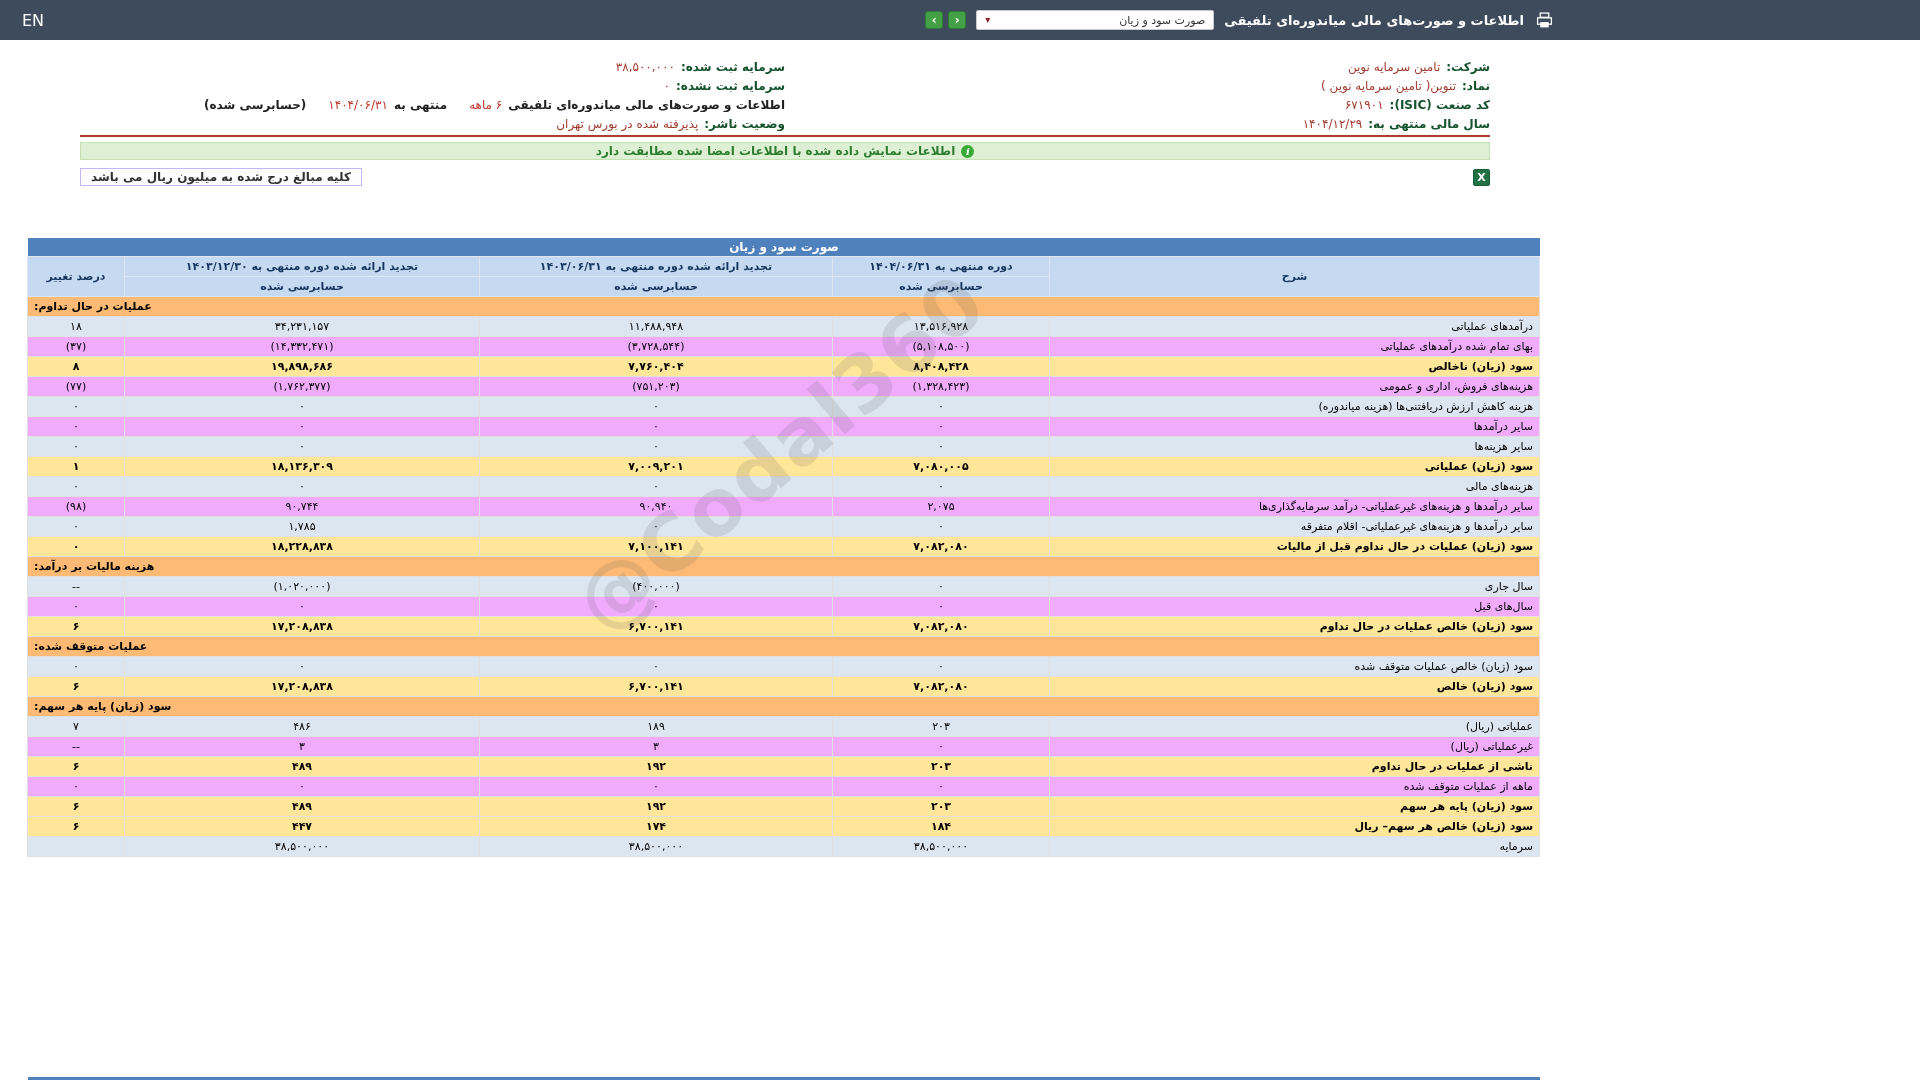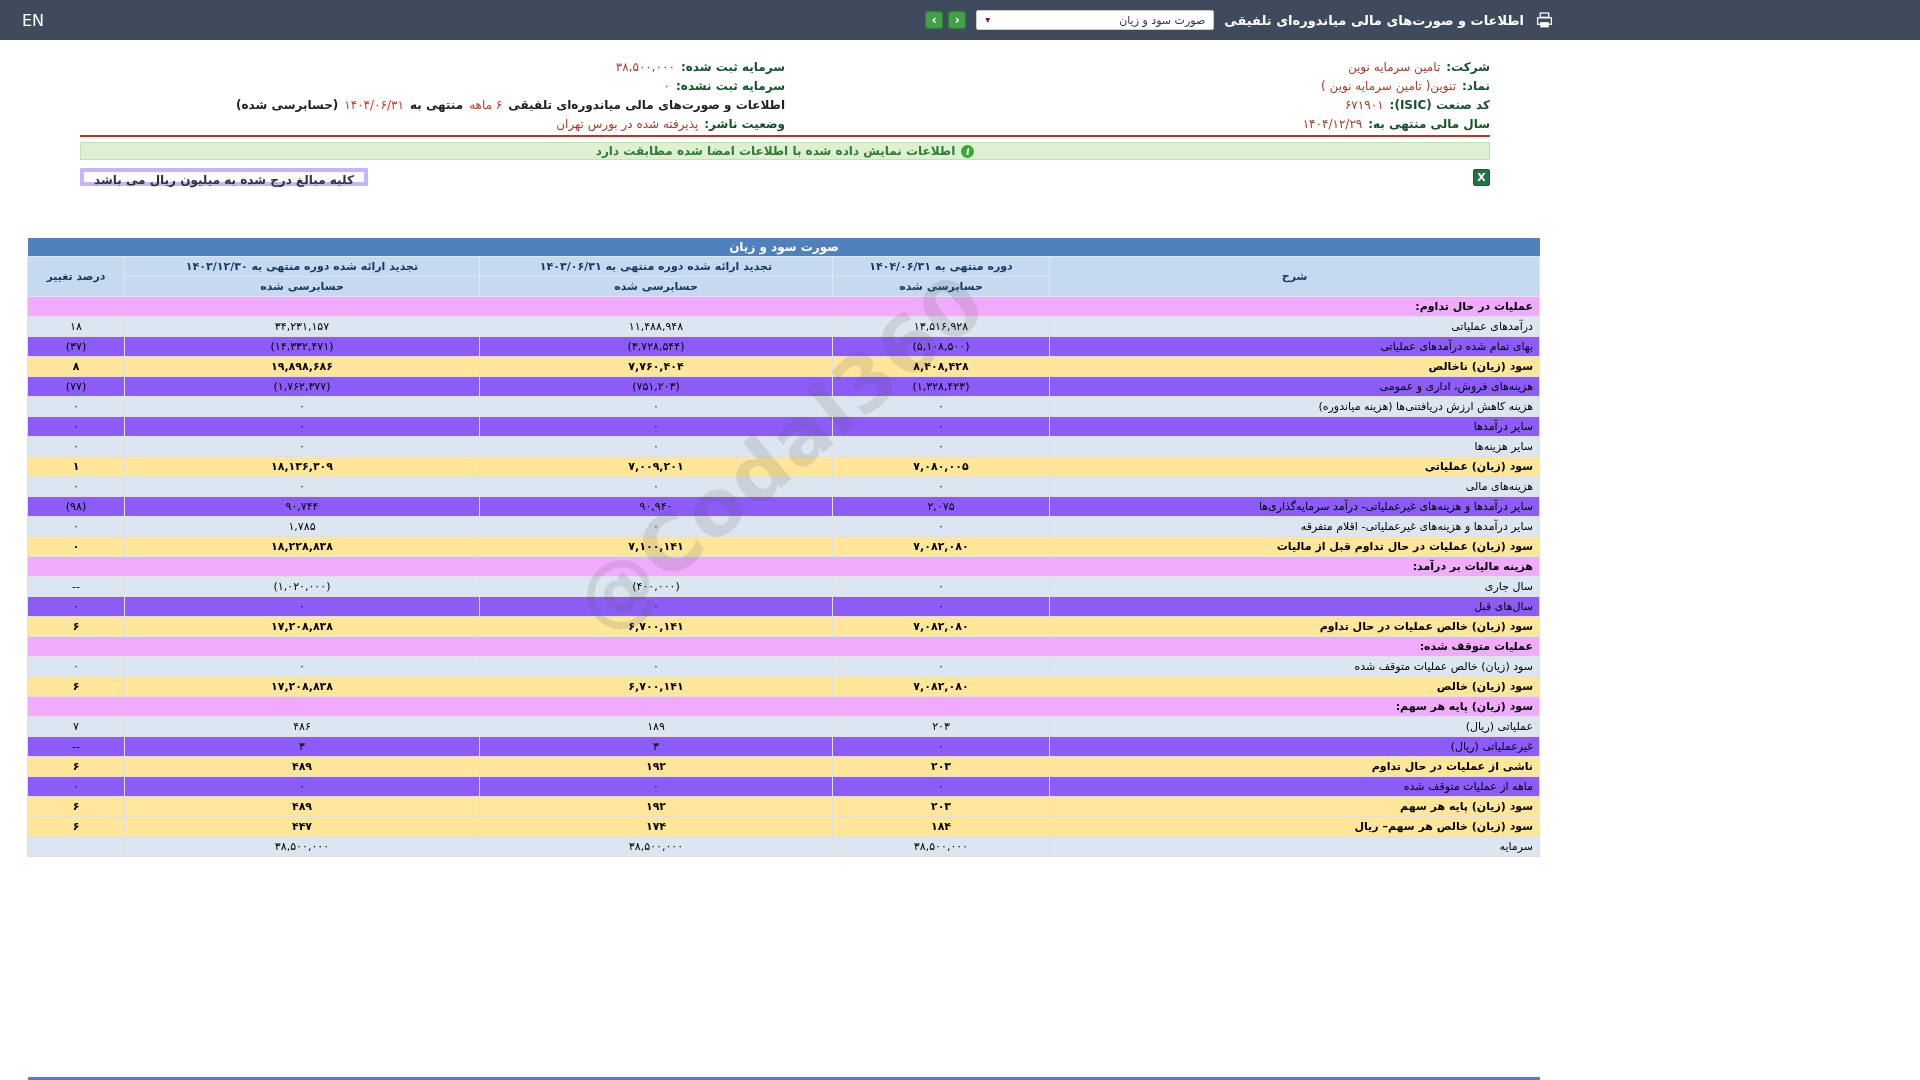--- a/index.html
+++ b/index.html
@@ -37,21 +37,21 @@
 
   
   .info {
     width:1410px; margin:17px 76px 0 auto;
     border-bottom:2px solid #b03a2e; padding-bottom:2px;
   }
   .info-row { display:flex; direction:rtl; height:19px; align-items:center; font-size:12px; }
   .info-cell { width:50%; display:flex; direction:rtl; align-items:center; gap:6px; white-space:nowrap; overflow:hidden; }
   .info-label { font-weight:bold; color:#14532d; }
   .info-value { color:#a33c2e; }
-  .seg-red { color:#c0392b; }
+  .seg-red { color:#c0392b;margin-left:16px; }
   .seg-dark { color:#222; font-weight:bold; }
 
   
   .notice {
     width:1410px; height:18px; margin:5px 76px 0 auto;
     background:#ddf0d3; border:1px solid #c5e0b4;
     display:flex; direction:rtl; align-items:center; justify-content:center; gap:6px;
     color:#2e7d32; font-size:12px; font-weight:bold;
   }
   .info-icon {
@@ -64,21 +64,21 @@
   .units-row {
     width:1410px; margin:8px 76px 0 auto;
     display:flex; direction:rtl; justify-content:space-between; align-items:center;
   }
   .excel-icon {
     width:17px; height:17px; background:#217346; border-radius:2px; color:#fff;
     font-size:11px; font-weight:bold; display:flex; align-items:center; justify-content:center;
     cursor:pointer; border:1px solid #1a5c38;
   }
   .units-note {
-    border:4px solid #c4b5fd; background:#fdfdfd; height:18px; line-height:16px;
+    border:1px solid #c4b5fd; background:#fdfdfd; height:18px; line-height:16px;
     padding:0 10px; font-size:12px; font-weight:bold; color:#333;
   }
 
   
   .main { width:1512px; margin:52px 26px 0 auto; position:relative; }
   .table-title {
     background:#4f81bd; color:#fff; text-align:center;
     font-size:12px; font-weight:bold; height:18px; line-height:18px;
   }
   table.statement {
@@ -88,24 +88,24 @@
   table.statement th {
     background:#c5d9f1; color:#17365d; font-weight:bold; height:20px;
     border:1px solid #e0e6ef; padding:0 4px; text-align:center; white-space:nowrap; overflow:hidden;
   }
   table.statement td {
     height:20px; border:1px solid #e0e0e0; padding:0 6px; color:#000;
     white-space:nowrap; overflow:hidden;
   }
   td.desc { text-align:right; }
   td.num  { text-align:center; }
-  tr.white  td { background:#8b5cf6; }
+  tr.white  td { background:#f0abfc; }
   tr.blue   td { background:#dce6f1; }
   tr.yellow td { background:#ffe699; font-weight:bold; }
-  tr.section td { background:#f0abfc; font-weight:bold; text-align:right; }
+  tr.section td { background:#fdba74; font-weight:bold; text-align:left; }
   td.neg { color:#d60000; }
   td.gray-cell { background:#d9d9d9; }
 
   .watermark {
     position:absolute; left:500px; top:170px; direction:ltr;
     transform:rotate(-40deg); transform-origin:center;
     font-size:78px; font-weight:bold; letter-spacing:2px;
     color:rgba(90,90,90,0.15); pointer-events:none; white-space:nowrap; z-index:5;
   }
 

